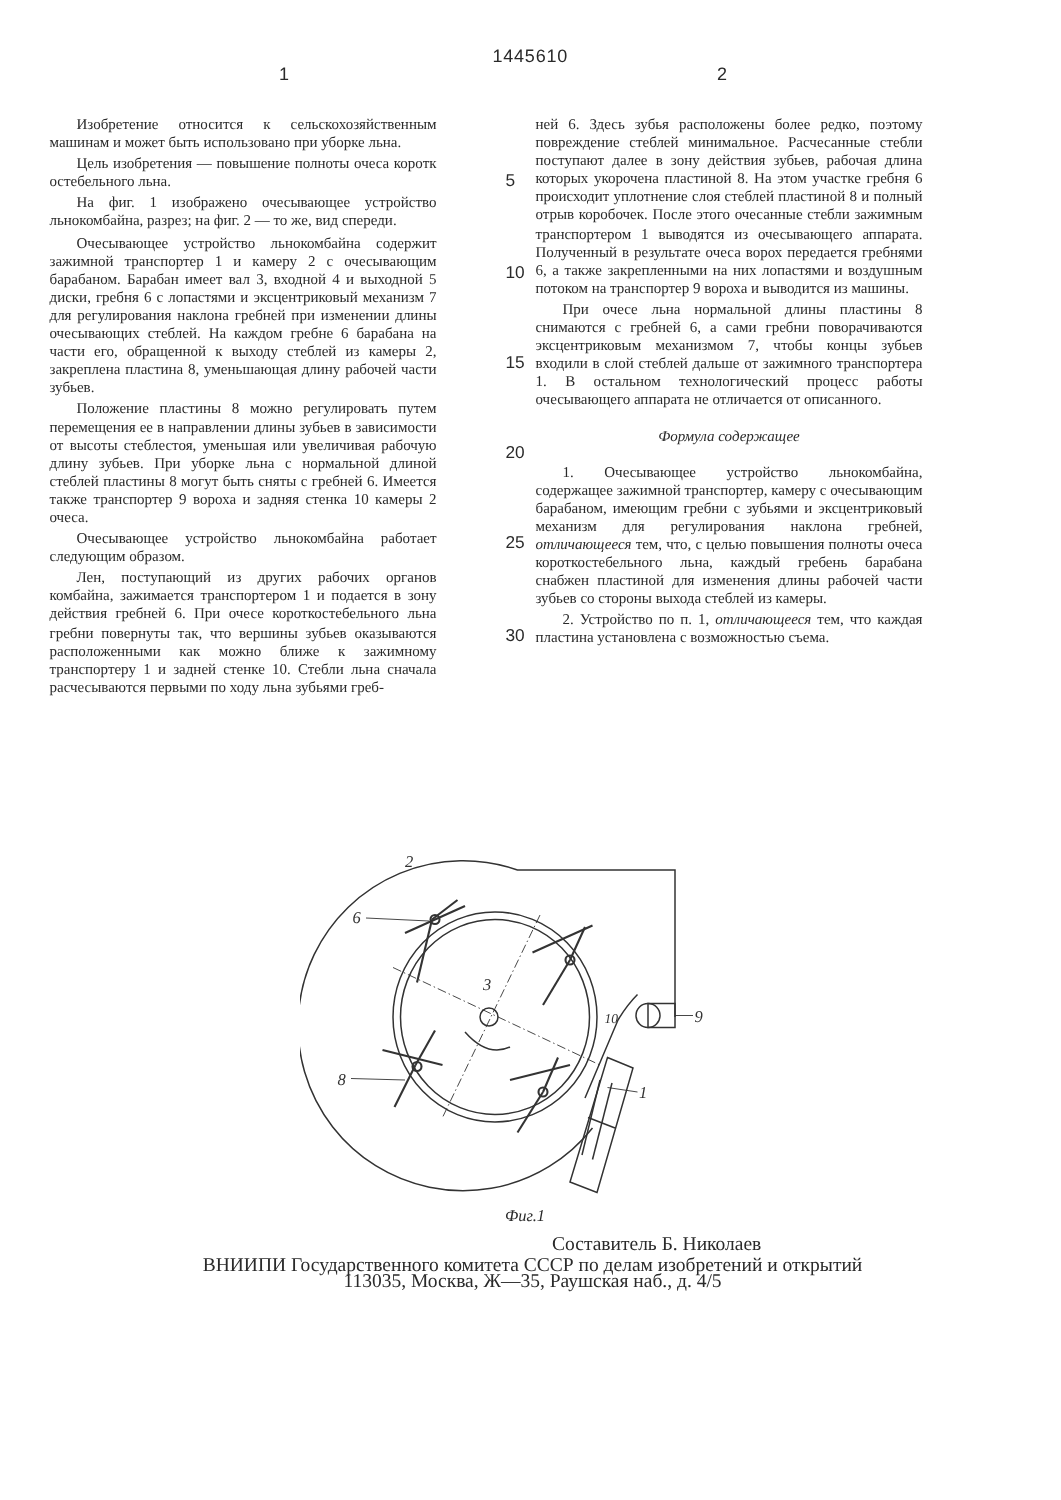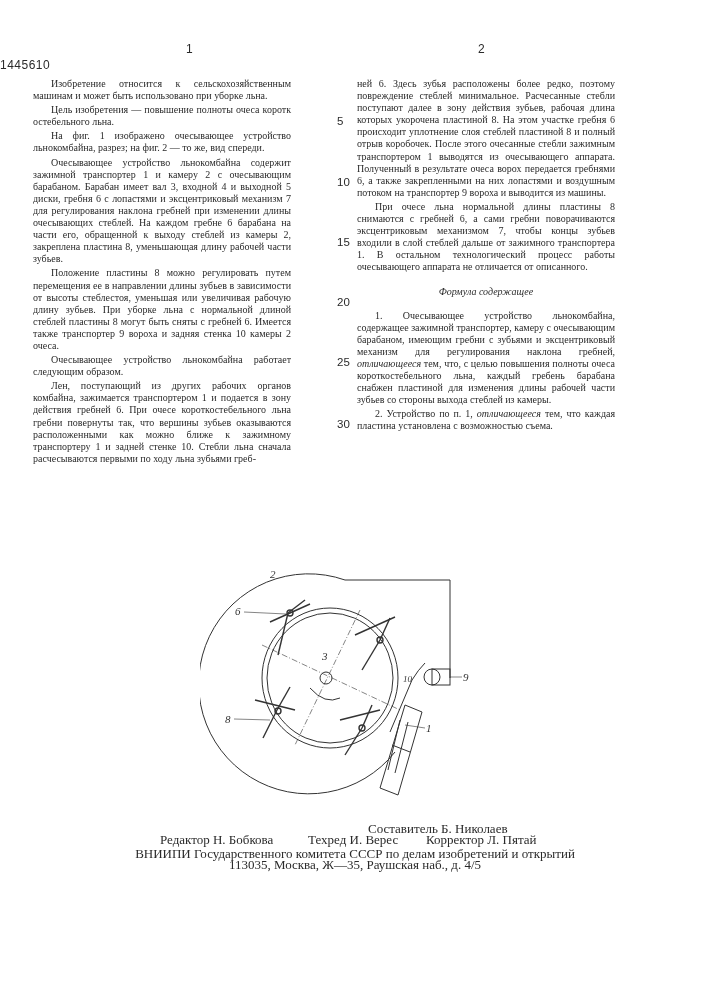--- a/index.html
+++ b/index.html
@@ -1,19 +1,19 @@
 <!DOCTYPE html>
 <html><head>
 <meta charset="utf-8">
 <style>
   html, body { margin: 0; padding: 0; background: #ffffff; }
   body { width: 707px; height: 1000px; position: relative; overflow: hidden;
          font-family: "Liberation Serif", serif; color: #2a2a2a; }
-  .patno { position: absolute; top: 30px; left: 0; width: 707px; 
-           font-family: "Liberation Sans", sans-serif; font-size: 12px; letter-spacing: 0.5px; margin-top: 28px; }
+  .patno { position: absolute; top: 30px; left: 0; width: 707px; text-align: center;
+           font-family: "Liberation Sans", sans-serif; font-size: 12px; letter-spacing: 0.5px; }
   .colno { position: absolute; top: 42px; font-family: "Liberation Sans", sans-serif; font-size: 12px; }
   .col { position: absolute; top: 78px; width: 258px; font-size: 10px; line-height: 12.1px;
          text-align: justify; }
   .col p { margin: 0; text-indent: 18px; }
   .col p + p { margin-top: 2px; }
   .col-left { left: 33px; }
   .col-right { left: 357px; width: 258px; }
   .lineno { position: absolute; left: 337px; font-family: "Liberation Sans", sans-serif; font-size: 11.5px; }
   .claims-title { text-align: center; font-style: italic; margin: 12px 0 12px 0 !important; text-indent: 0 !important; }
   i { font-style: italic; }
@@ -111,26 +111,22 @@
       <text x="263" y="121">9</text>
       <text x="226" y="172">1</text>
     </g>
     <g stroke="#333" stroke-width="0.6">
       <line x1="44" y1="52" x2="86" y2="54"></line>
       <line x1="34" y1="159" x2="70" y2="160"></line>
       <line x1="250" y1="117" x2="262" y2="117"></line>
       <line x1="205" y1="165" x2="225" y2="168"></line>
     </g>
   </svg>
+  <div class="fig-caption">Фиг.1</div>
 </div>
 
 <div class="imprint">
   <div class="row">
       <span style="left:238px">Составитель Б. Николаев</span>
     </div>
-  <div class="row">
-    <span style="left:30px">Редактор Н. Бобкова</span>
-    <span style="left:178px">Техред И. Верес</span>
-    <span style="left:296px">Корректор Л. Пятай</span>
-  </div>
   <div class="center" style="margin-top:3px">ВНИИПИ Государственного комитета СССР по делам изобретений и открытий</div>
   <div class="center">113035, Москва, Ж—35, Раушская наб., д. 4/5</div>
 </div>
 
 </body></html>

